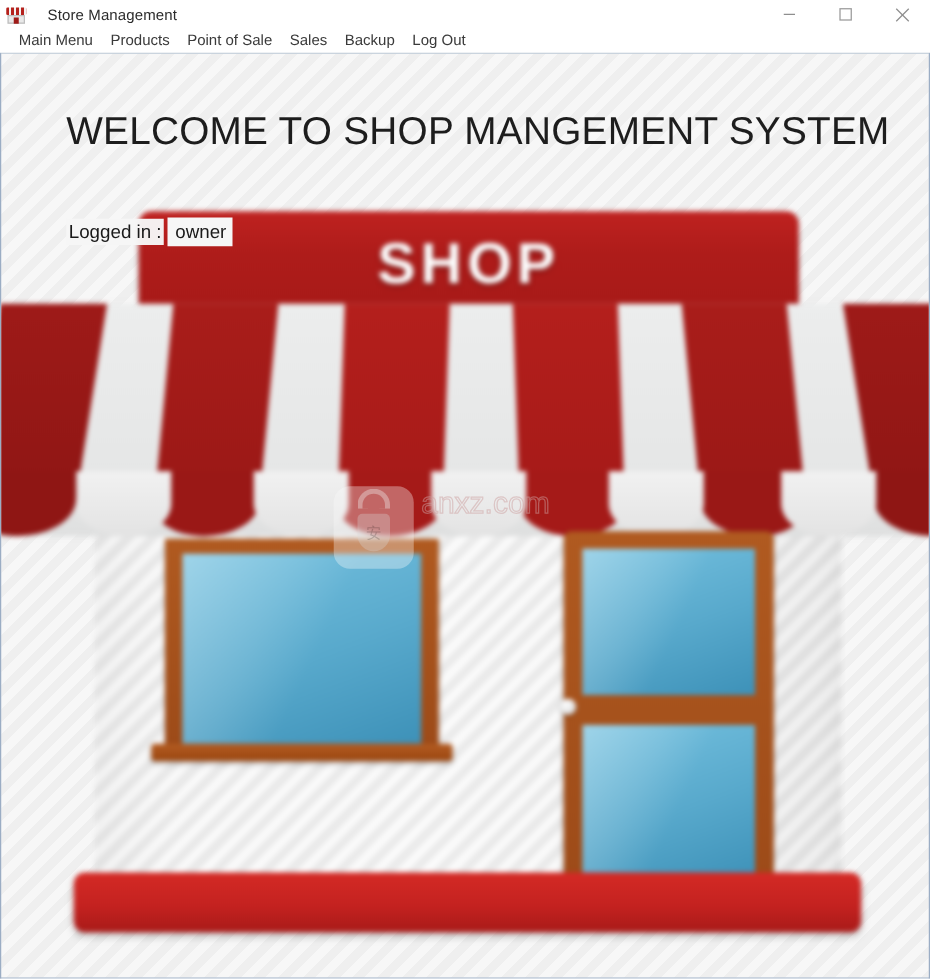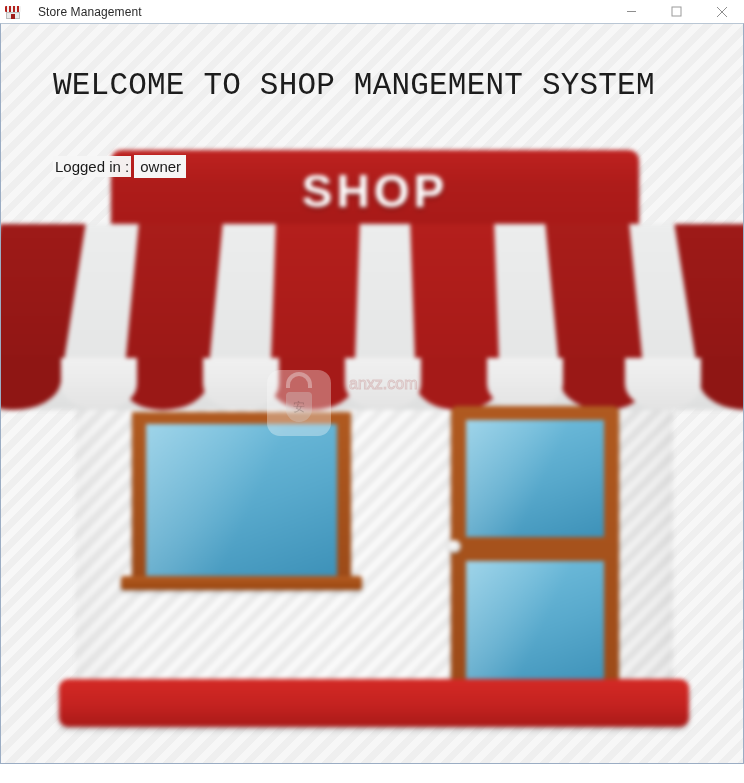--- a/index.html
+++ b/index.html
@@ -248,21 +248,21 @@
     z-index: 20;
   }
   .heading {
     position: absolute;
     left: 52px;
     top: 44px;
     font-size: 31px;
     color: #1d1d1d;
     white-space: nowrap;
     letter-spacing: 0.2px;
-    font-family: Liberation Mono, monospace;
+    font-family: Liberation Sans, sans-serif;
   }
   .field-row {
     position: absolute;
     display: flex;
     align-items: center;
     white-space: nowrap;
   }
   .field-label {
     font-size: 15px;
     color: #1a1a1a;
@@ -328,28 +328,27 @@
   .wm-cn {
     font-size: 35px;
     line-height: 38px;
     font-weight: bold;
     color: transparent;
     -webkit-text-stroke: 1.2px rgba(214,150,150,0.85);
     font-family: "DejaVu Sans", sans-serif;
     white-space: nowrap;
   }
   .wm-dom {
-    font-size: 16px;
+    font-size: 24px;
     line-height: 26px;
     color: transparent;
     -webkit-text-stroke: 1px rgba(205,160,160,0.8);
     font-family: "Liberation Sans", sans-serif;
     white-space: nowrap;
     margin-top: 1px;
-    margin-left: 12px;
   }
 </style>
 </head>
 <body>
 
 <div class="app-window">
 
   <div class="titlebar">
     <div class="title-icon">
       <div class="roof"></div>
@@ -371,20 +370,28 @@
       </div>
       <div class="win-btn">
         <svg width="12" height="12" viewBox="0 0 12 12">
           <line x1="1" y1="1" x2="11" y2="11" stroke="#8e8e8e" stroke-width="1"></line>
           <line x1="11" y1="1" x2="1" y2="11" stroke="#8e8e8e" stroke-width="1"></line>
         </svg>
       </div>
     </div>
   </div>
 
+  <div class="menubar">
+    <div class="menu-item">Main Menu</div>
+    <div class="menu-item">Products</div>
+    <div class="menu-item">Point of Sale</div>
+    <div class="menu-item">Sales</div>
+    <div class="menu-item">Backup</div>
+    <div class="menu-item">Log Out</div>
+  </div>
 
   <div class="client">
 
     <div class="shop-art">
 
       <div class="store-body"></div>
 
       <div class="sign">
         <div class="sign-text">SHOP</div>
       </div>

